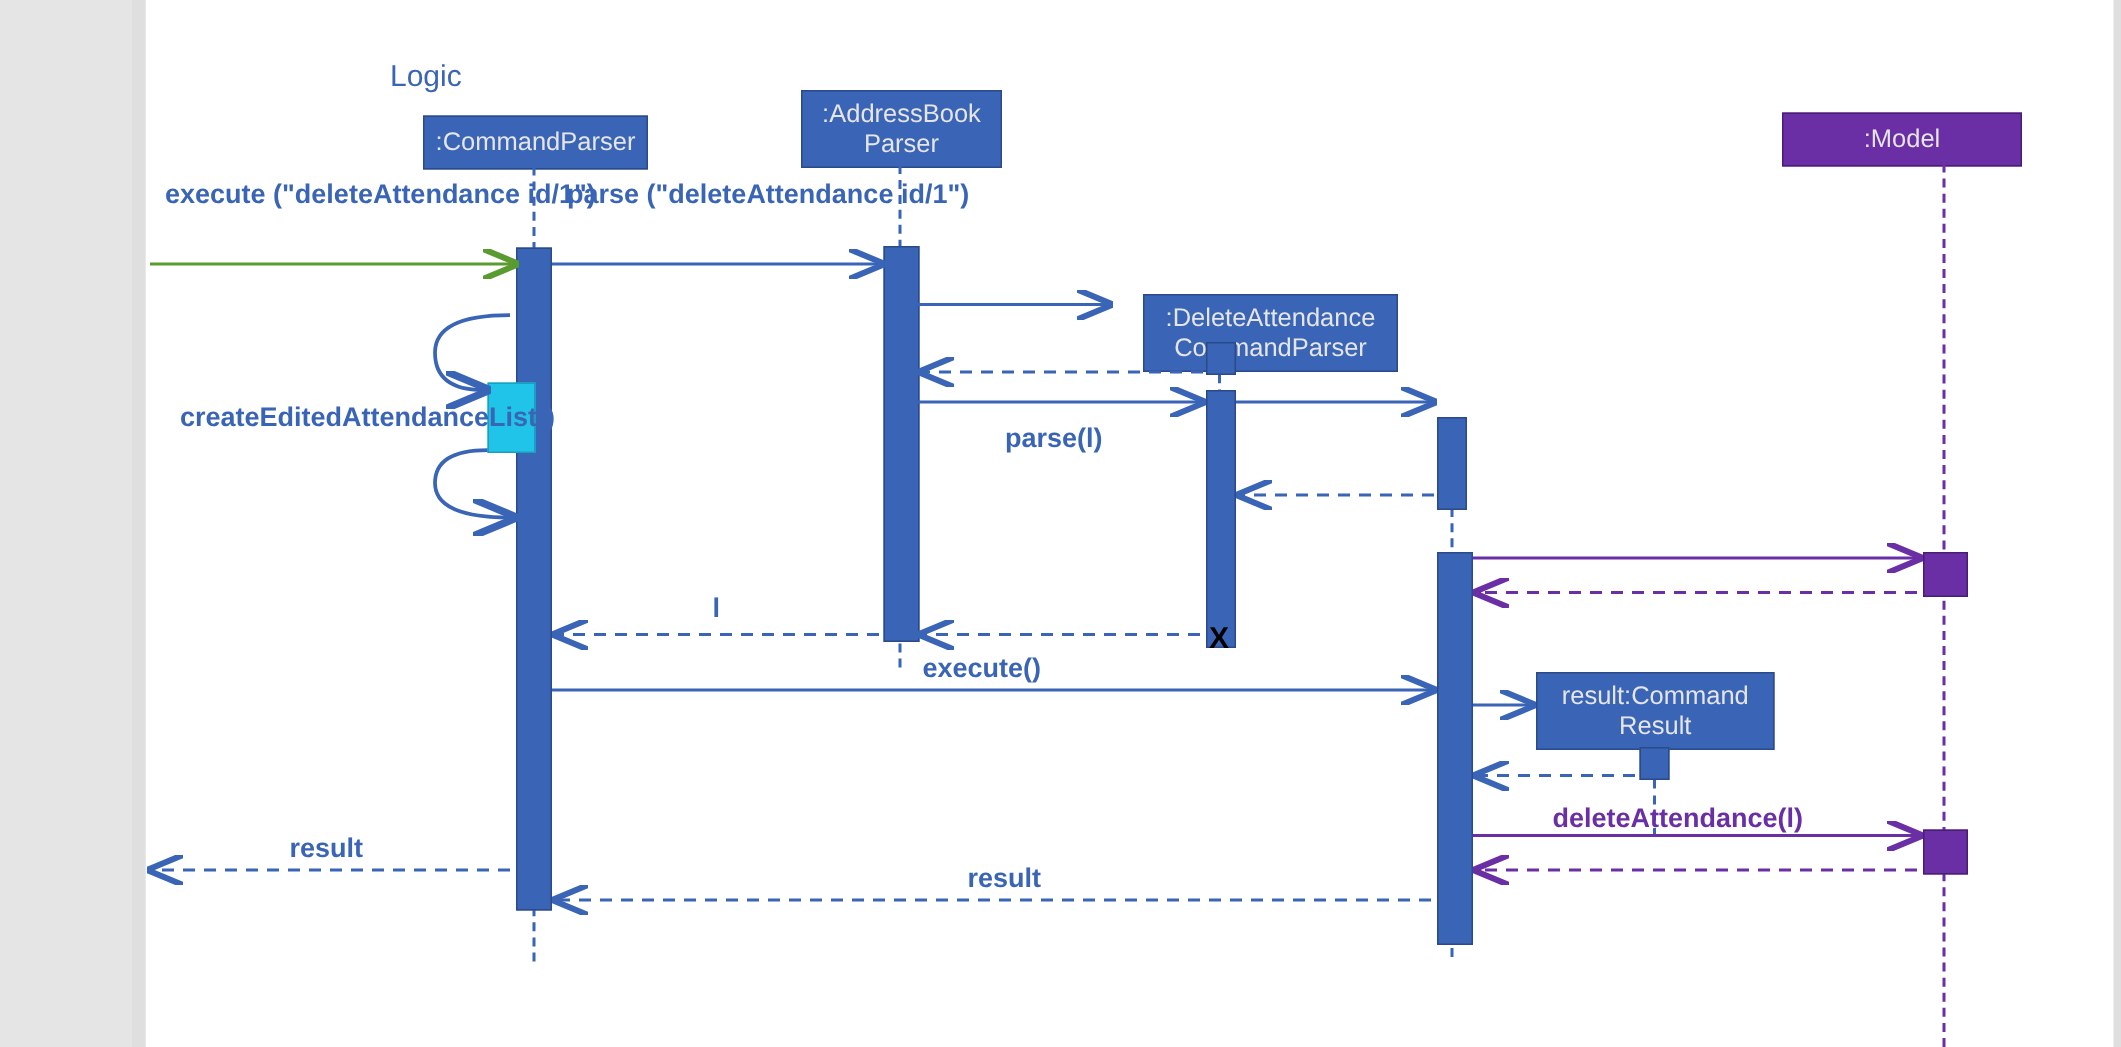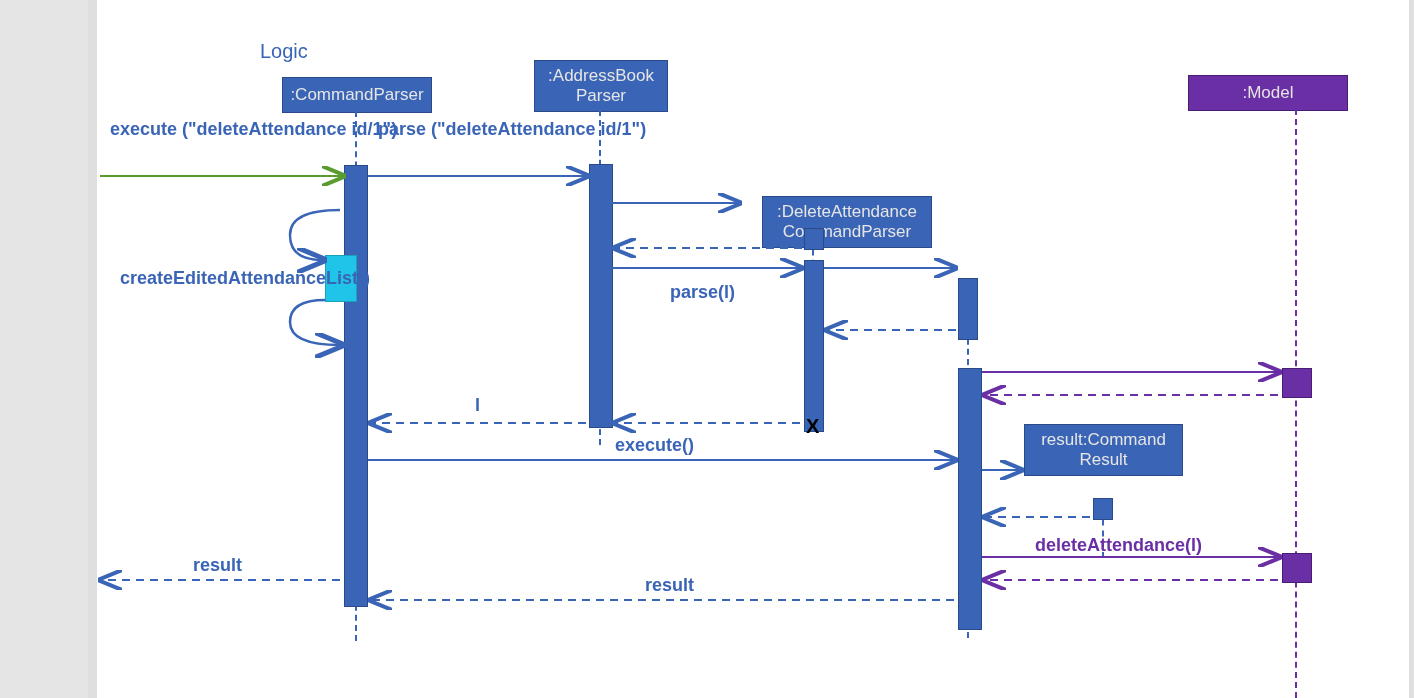--- a/index.html
+++ b/index.html
@@ -106,21 +106,21 @@
 <div class="canvas">
   <div class="page"></div>
   <div class="grey-edge-left"></div>
   <div class="grey-edge-right"></div>
 
   <div class="msg-label" style="left:260px; top:40px; font-size:20px; font-weight:400;">Logic</div>
 
   <div class="lifeline-box" style="left:282px; top:77px; width:148px; height:34px;">:CommandParser</div>
   <div class="lifeline-box" style="left:534px; top:60px; width:132px; height:50px; line-height:1.15;">:AddressBook Parser</div>
   <div class="lifeline-box" style="left:762px; top:179px; width:168px; height:50px;margin-top:17px;">:DeleteAttendance CommandParser</div>
-  <div class="lifeline-box" style="left:1024px; top:424px; width:157px; height:50px;">result:Command Result</div>
+  <div class="lifeline-box" style="left:1024px; top:448px; width:157px; height:50px;">result:Command Result</div>
   <div class="lifeline-box purple" style="left:1188px; top:75px; width:158px; height:34px;">:Model</div>
 
   <div class="dash-line" style="left:355px; top:111px; height:530px;"></div>
   <div class="dash-line" style="left:599px; top:110px; height:335px;"></div>
   <div class="dash-line" style="left:812px; top:229px; height:200px;"></div>
   <div class="dash-line" style="left:967px; top:278px; height:360px;"></div>
   <div class="dash-line" style="left:1102px; top:498px; height:60px;"></div>
   <div class="dash-line purple" style="left:1295px; top:109px; height:589px;"></div>
 
   <div class="activation" style="left:344px; top:165px; width:22px; height:440px;"></div>

